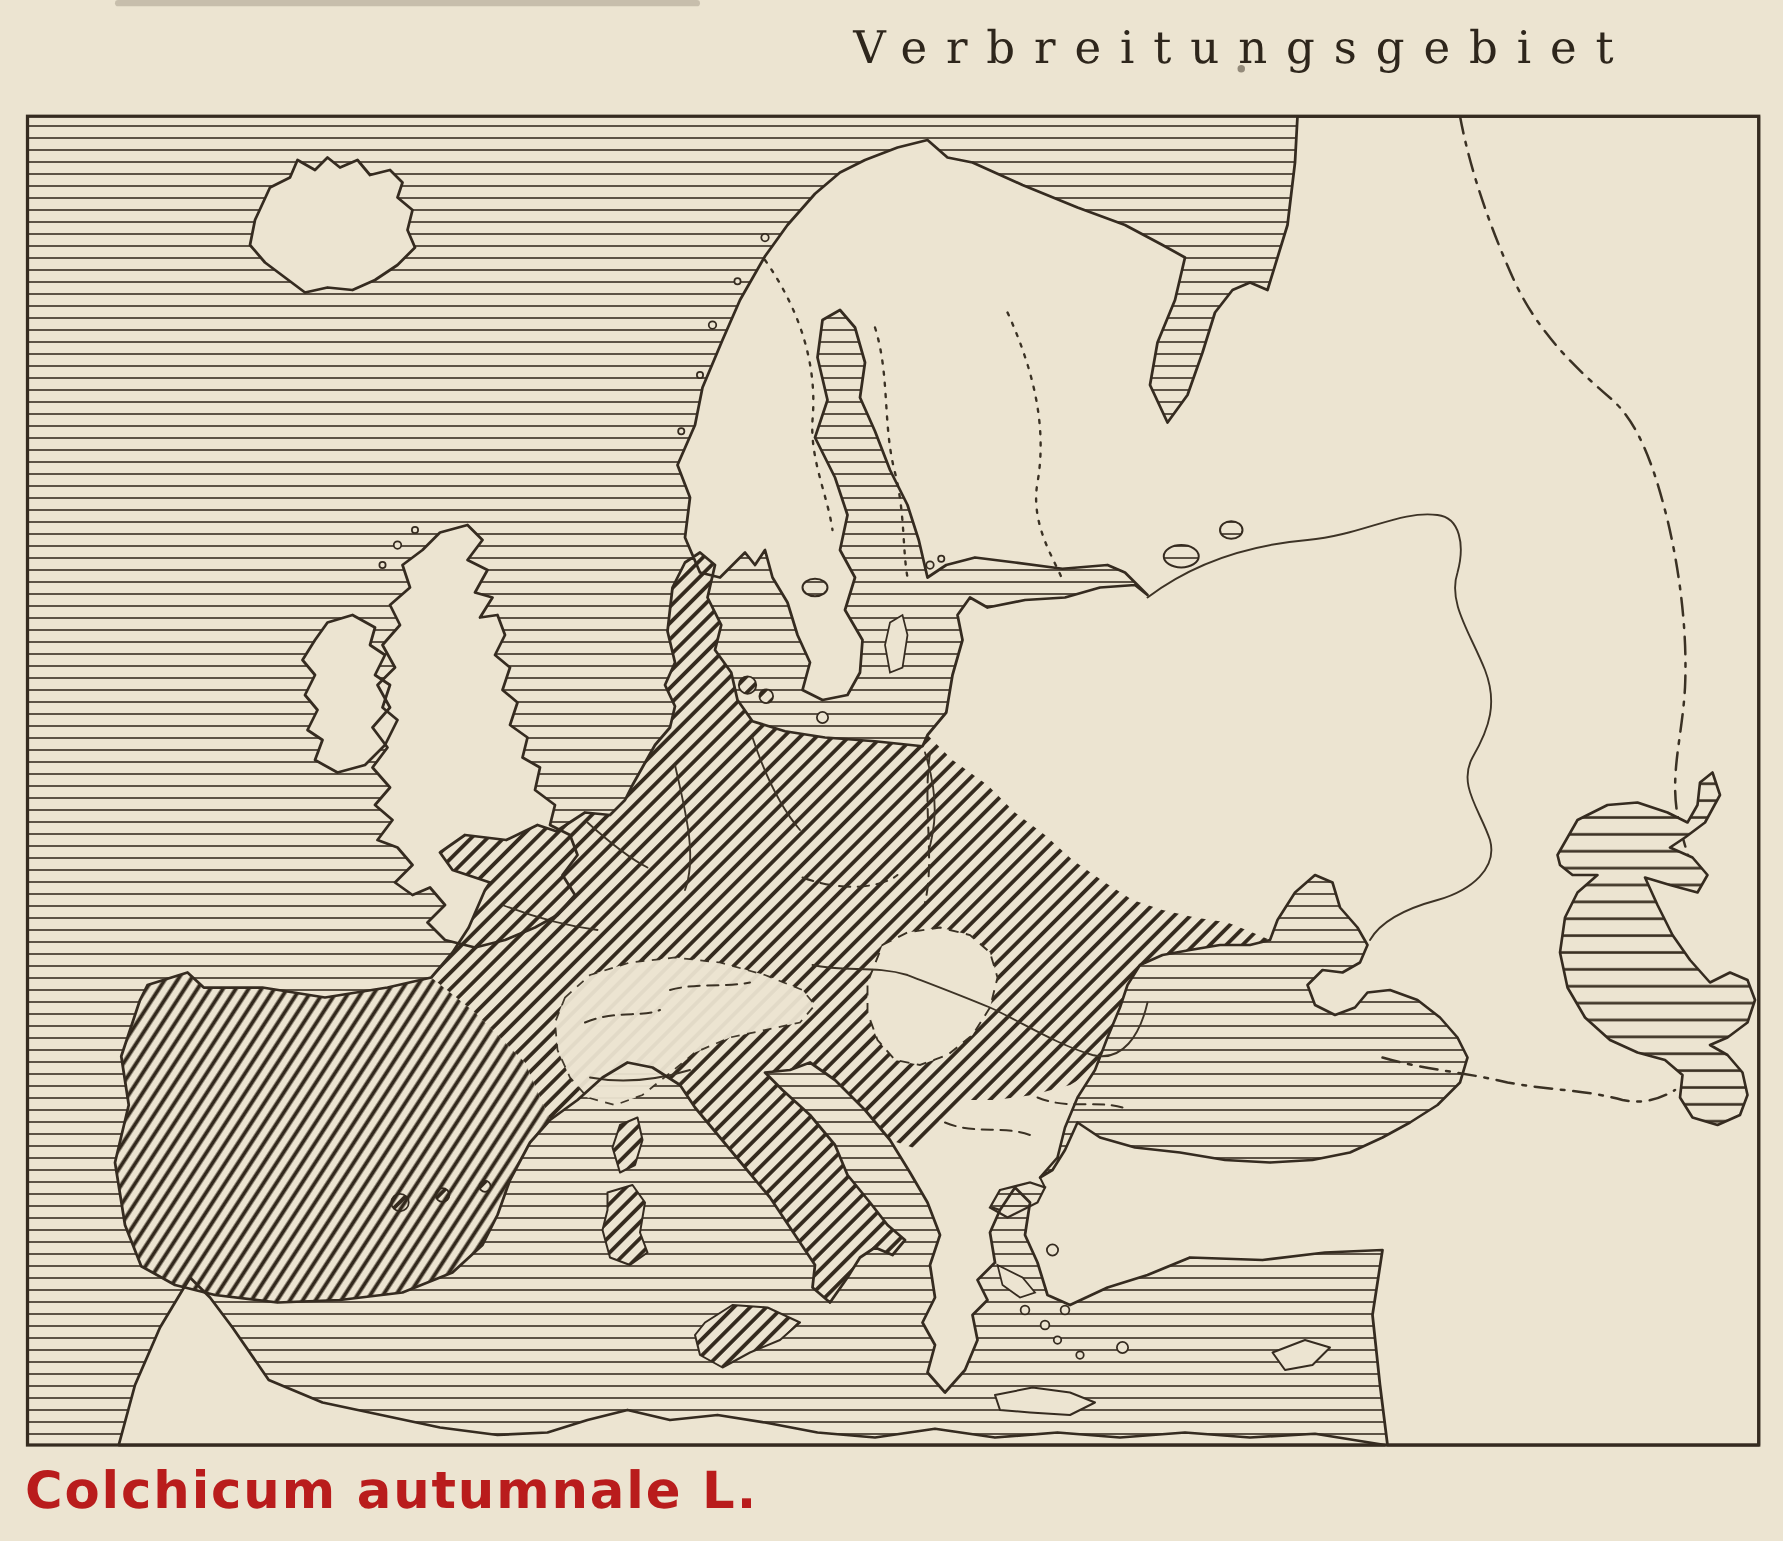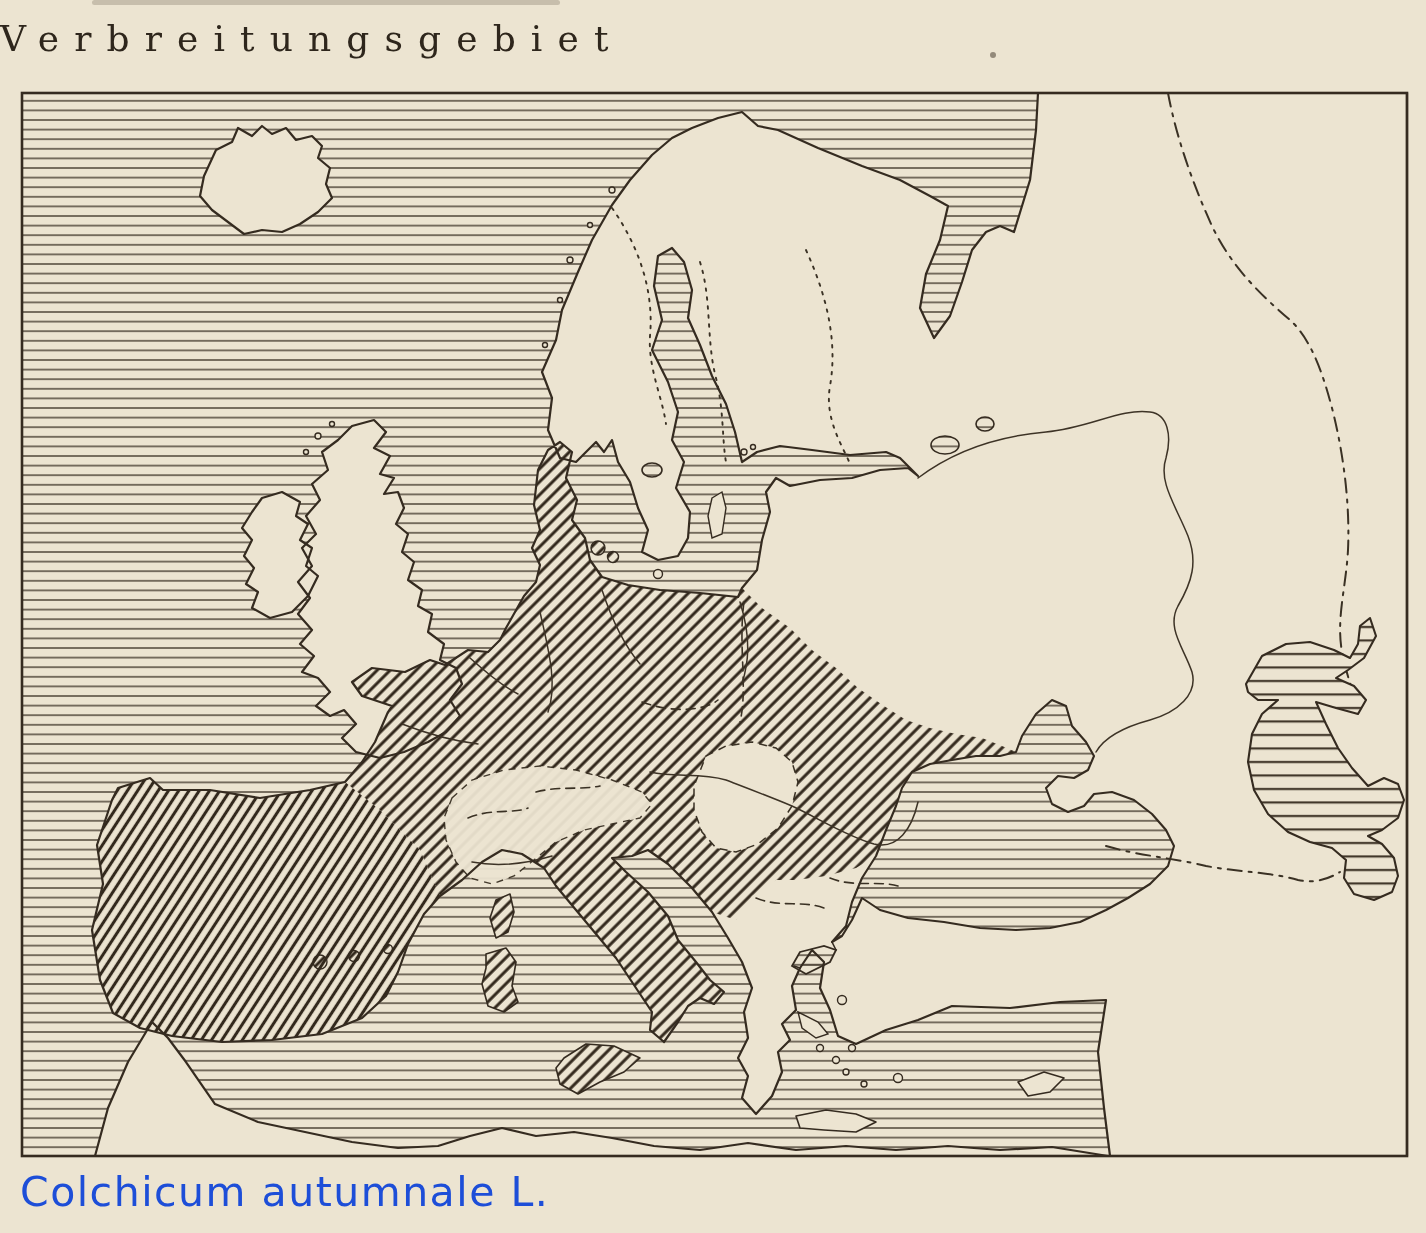--- a/index.html
+++ b/index.html
@@ -6,32 +6,32 @@
   body{
     width:1426px;height:1233px;position:relative;overflow:hidden;
     background:#ece4d1;
     font-family:"DejaVu Serif","Liberation Serif",serif;
   }
   .page-smudge{
     position:absolute;left:92px;top:0;width:468px;height:5px;
     background:#7a6f5d;opacity:.32;border-radius:3px;
   }
   .map-title{
-    position:absolute;left:0;right:120px;top:18px;text-align:left;
+    position:absolute;left:0;right:120px;top:18px;text-align:right;
     font-size:36px;font-weight:400;color:#2e261c;letter-spacing:.42em;
     font-family:"DejaVu Serif","Liberation Serif",serif;
   }
   .title-speck{
     position:absolute;left:990px;top:52px;width:6px;height:6px;border-radius:50%;
     background:#4a4033;opacity:.55;
   }
   .map-caption{
     position:absolute;left:20px;top:1168px;
     font-family:"DejaVu Sans","Liberation Sans",sans-serif;
-    font-size:41px;font-weight:400;color:#1d4ed8;letter-spacing:1.5px;
+    font-size:41px;font-weight:700;color:#b91c1c;letter-spacing:1.5px;
   }
   svg{position:absolute;left:0;top:0;}
   .coast{fill:none;stroke:#352b20;stroke-width:2.2;stroke-linejoin:round;stroke-linecap:round;}
   .coast-thin{fill:none;stroke:#352b20;stroke-width:1.6;stroke-linejoin:round;stroke-linecap:round;}
   .river{fill:none;stroke:#3d3326;stroke-width:1.5;stroke-linecap:round;}
   .border-dotted{fill:none;stroke:#3a3124;stroke-width:1.9;stroke-dasharray:2.5 6.5;stroke-linecap:round;}
   .border-dashed{fill:none;stroke:#3a3124;stroke-width:1.6;stroke-dasharray:9 6;stroke-linecap:round;}
   .border-dashdot{fill:none;stroke:#3a3124;stroke-width:2;stroke-dasharray:14 7 3 7;stroke-linecap:round;}
 </style>
 </head>

